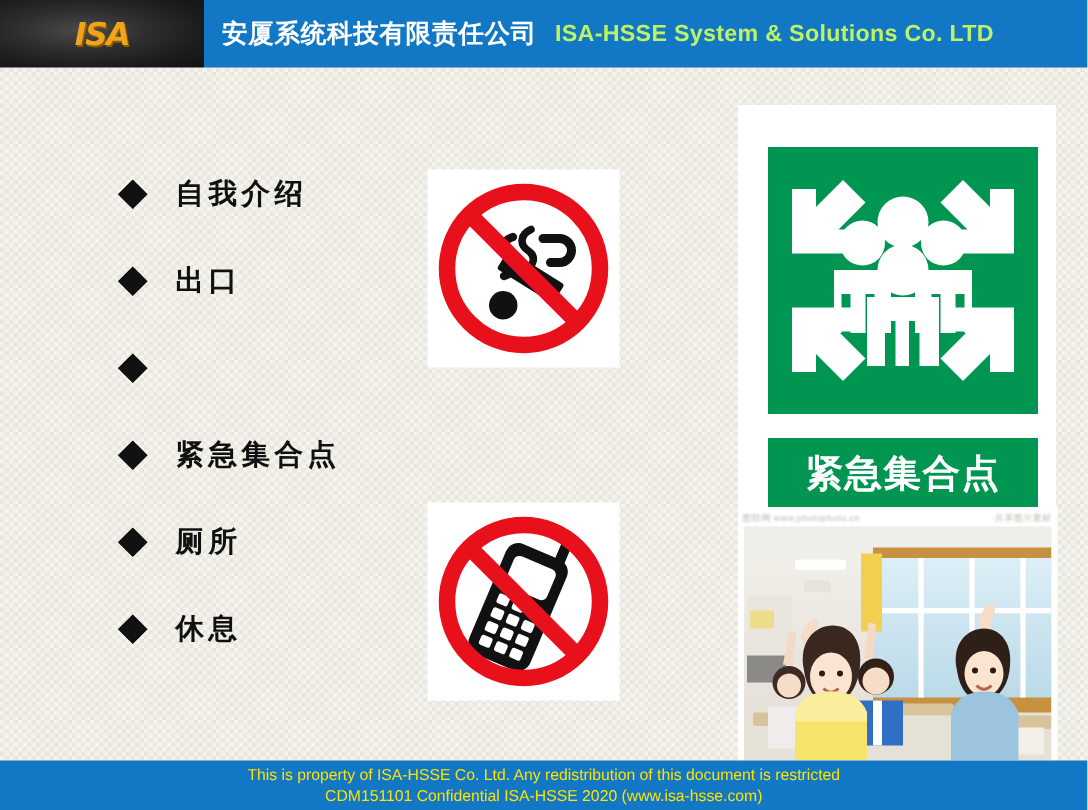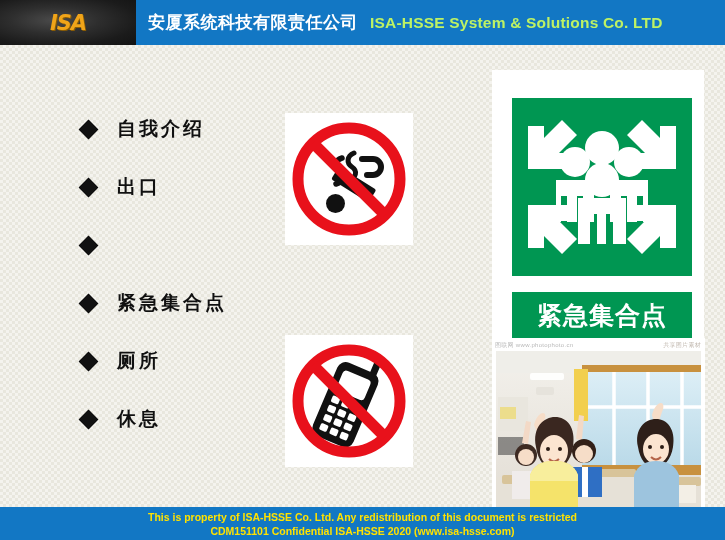--- a/index.html
+++ b/index.html
@@ -99,21 +99,21 @@
     margin:3px 0 0 3px;letter-spacing:.3px;filter:blur(.6px);
     white-space:nowrap;
   }
   .photo-watermark em.right{position:absolute;right:4px;top:0;margin:3px 0 0 0;color:#c2b9b0;}
   .photo{position:absolute;left:4px;top:13px;width:205px;height:156px;overflow:hidden;background:#e9eef1;}
 
   
   .footer{
     position:absolute;left:0;bottom:0;width:725px;height:33px;
     background:#1277c4;
-    display:flex;flex-direction:column;align-items:center;justify-content:center;font-weight:bold;
+    display:flex;flex-direction:column;align-items:center;justify-content:center;
   }
   .footer-line{color:#ffe200;font-size:10.5px;line-height:14px;white-space:nowrap;}
 </style>
 </head>
 <body>
 
 <div class="slide">
 
   <div class="header">
     <div class="hdr-logo-bg"></div>

